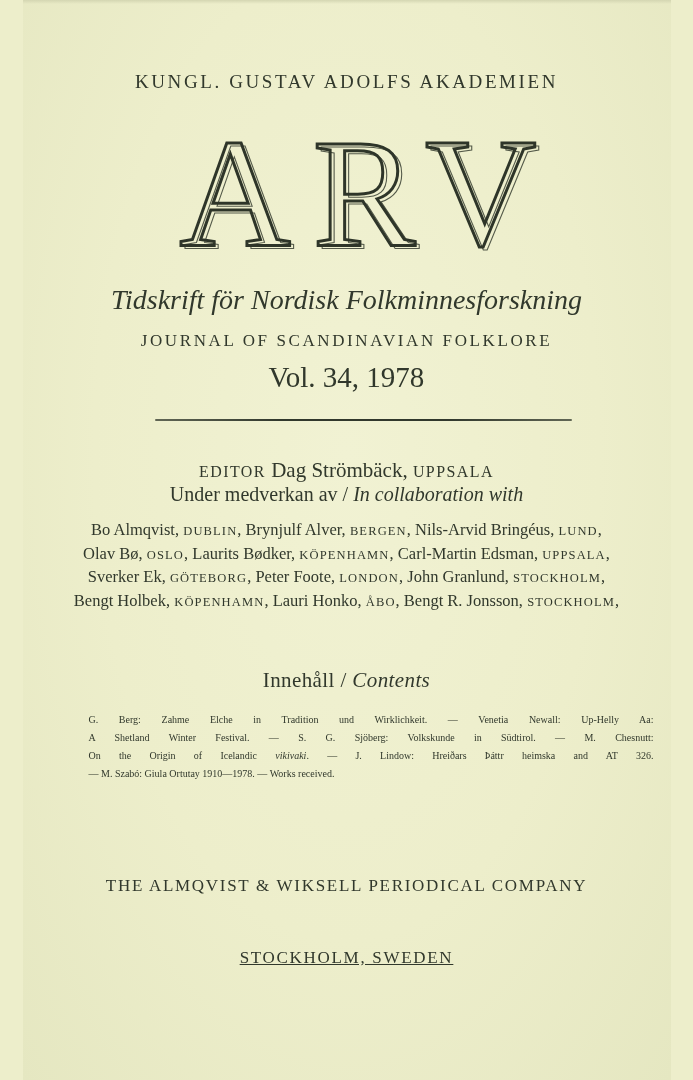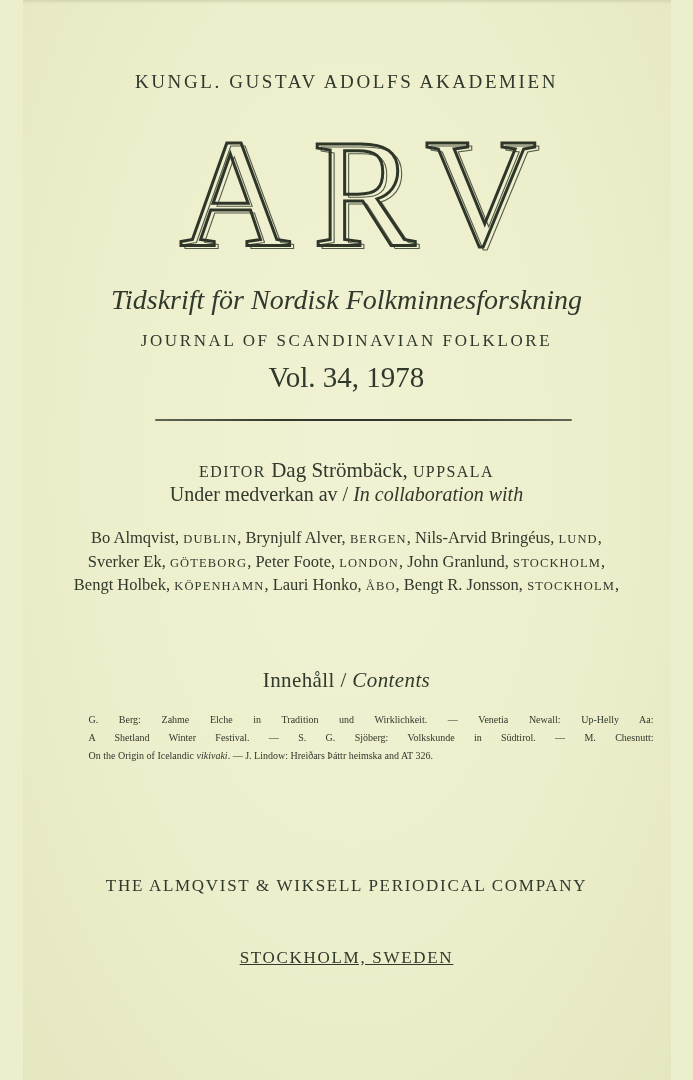--- a/index.html
+++ b/index.html
@@ -34,21 +34,21 @@
   .subtitle-sv{top:284px;font-size:28px;font-style:italic;}
   .subtitle-en{top:331px;font-size:17px;letter-spacing:2.6px;}
   .volume{top:361px;font-size:29px;}
   .rule{
     position:absolute;top:419px;left:132px;width:417px;height:2px;
     background:linear-gradient(90deg, rgba(49,56,44,.75), var(--ink) 30%, var(--ink) 70%, rgba(49,56,44,.75));
     border-radius:1px;
   }
   .editor-line{top:458px;font-size:21px;}
   .collab-note{top:483px;font-size:20px;}
-  .collaborators{position:absolute;top:519px;left:0;right:0;margin-top:8px;}
+  .collaborators{position:absolute;top:519px;left:0;right:0;}
   .collab-line{
     text-align:center;font-size:16.5px;line-height:21.5px;white-space:nowrap;
   }
   .contents-heading{top:668px;font-size:21px;letter-spacing:0.4px;}
   .contents{position:absolute;top:711px;left:66px;width:565px;}
   .contents-line{
     font-size:10px;line-height:18px;white-space:nowrap;
     text-align:justify;text-align-last:justify;
   }
   .contents-line:last-child{text-align:left;text-align-last:left;}
@@ -76,29 +76,31 @@
   <div class="center volume">Vol. 34, 1978</div>
 
   <div class="rule"></div>
 
   <div class="center editor-line"><span class="sc">EDITOR</span><span> Dag Strömbäck, </span><span class="sc">UPPSALA</span></div>
 
   <div class="center collab-note"><span>Under medverkan av / </span><span class="i">In collaboration with</span></div>
 
   <div class="collaborators">
       <div class="collab-line"><span>Bo Almqvist, </span><span class="sc">DUBLIN</span><span>, Brynjulf Alver, </span><span class="sc">BERGEN</span><span>, Nils-Arvid Bringéus, </span><span class="sc">LUND</span><span>,</span></div>
+      <div class="collab-line"><span>Olav Bø, </span><span class="sc">OSLO</span><span>, Laurits Bødker, </span><span class="sc">KÖPENHAMN</span><span>, Carl-Martin Edsman, </span><span class="sc">UPPSALA</span><span>,</span></div>
       <div class="collab-line"><span>Sverker Ek, </span><span class="sc">GÖTEBORG</span><span>, Peter Foote, </span><span class="sc">LONDON</span><span>, John Granlund, </span><span class="sc">STOCKHOLM</span><span>,</span></div>
       <div class="collab-line"><span>Bengt Holbek, </span><span class="sc">KÖPENHAMN</span><span>, Lauri Honko, </span><span class="sc">ÅBO</span><span>, Bengt R. Jonsson, </span><span class="sc">STOCKHOLM</span><span>,</span></div>
     </div>
 
   <div class="center contents-heading"><span>Innehåll / </span><span class="i">Contents</span></div>
 
   <div class="contents">
       <div class="contents-line"><span>G. Berg: Zahme Elche in Tradition und Wirklichkeit. — Venetia Newall: Up-Helly Aa:</span></div>
       <div class="contents-line"><span>A Shetland Winter Festival. — S. G. Sjöberg: Volkskunde in Südtirol. — M. Chesnutt:</span></div>
       <div class="contents-line"><span>On the Origin of Icelandic </span><span class="i">vikivaki</span><span>. — J. Lindow: Hreiðars Þáttr heimska and AT 326.</span></div>
+      <div class="contents-line"><span>— M. Szabó: Giula Ortutay 1910—1978. — Works received.</span></div>
     </div>
 
   <div class="center publisher">THE ALMQVIST &amp; WIKSELL PERIODICAL COMPANY</div>
 
   <div class="center publisher-city">STOCKHOLM, SWEDEN</div>
 
 </div>
 
 </body></html>

